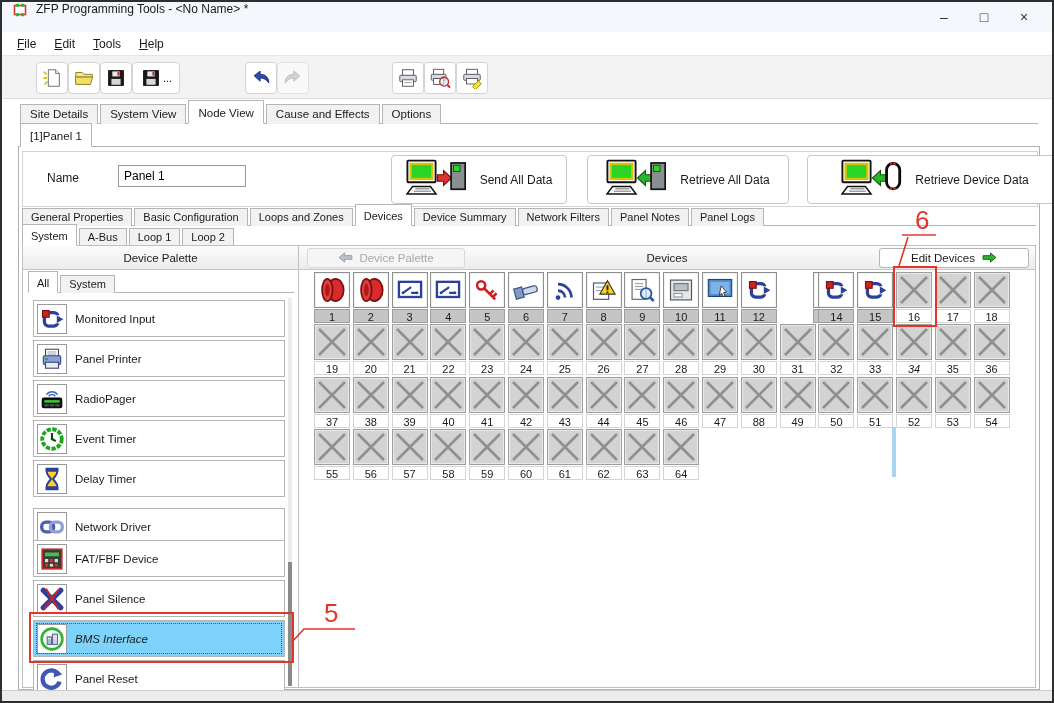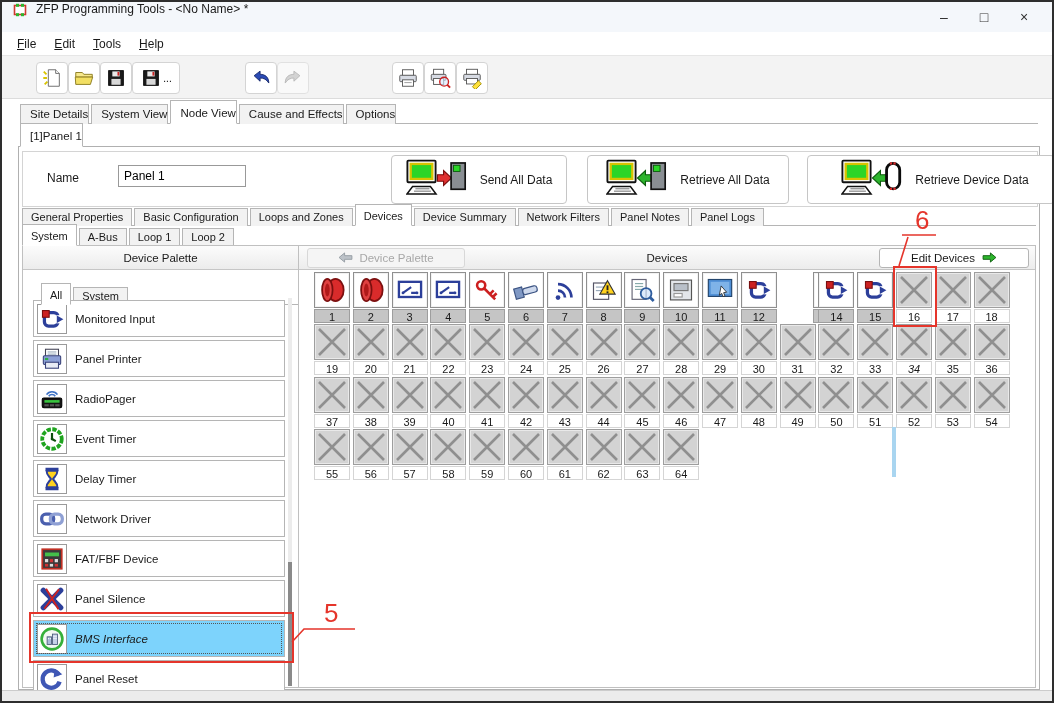--- a/index.html
+++ b/index.html
@@ -13,21 +13,21 @@
   
   .menubar{position:absolute;left:0;top:30px;width:100%;height:24px;background:#fff;border-bottom:1px solid #e6e6e6;display:flex;align-items:center;padding-left:6px;box-sizing:border-box;}
   .menu-item{font-size:12px;color:#1a1a1a;padding:3px 9px;}
   
   .toolbar{position:absolute;left:0;top:54px;width:100%;height:42px;background:#f3f3f3;border-bottom:1px solid #dcdcdc;}
   .tbtn{position:absolute;top:6px;width:30px;height:30px;background:#fff;border:1px solid #d4d4d4;border-radius:4px;display:flex;align-items:center;justify-content:center;}
   .tbtn.wide{width:46px;}
   .tbtn.disabled{opacity:.55;}
   
   .tabrow{position:absolute;display:flex;align-items:flex-end;border-bottom:1px solid #b5b5b5;}
-  .tab{border:1px solid #b5b5b5;border-bottom:none;background:#f2f2f2;color:#1a1a1a;padding:3px 0 4px 9px;font-size:11.5px;margin-right:2px;position:relative;bottom:-1px;white-space:nowrap;}
+  .tab{border:1px solid #b5b5b5;border-bottom:none;background:#f2f2f2;color:#1a1a1a;padding:3px 9px 4px 9px;font-size:11.5px;margin-right:2px;position:relative;bottom:-1px;white-space:nowrap;}
   .tab.active{background:#fff;padding-top:6px;z-index:2;border-bottom:1px solid #fff;}
   .tabrow.small .tab{font-size:11px;padding:2px 8px 3px 8px;}
   .tabrow.small .tab.active{padding-top:5px;}
   
   .content{position:absolute;left:16px;top:144px;width:1022px;height:544px;border:1px solid #b0b0b0;background:#fff;box-sizing:border-box;}
   .namegroup{position:absolute;left:3px;top:4px;width:1014px;height:54px;border:1px solid #d4d4d4;}
   .nlabel{position:absolute;left:24px;top:19px;font-size:12px;color:#1a1a1a;}
   .nfield{position:absolute;left:95px;top:13px;width:128px;height:22px;border:1px solid #999;font-size:12px;font-family:"Liberation Sans",sans-serif;padding:1px 5px;box-sizing:border-box;}
   .action-btn{position:absolute;top:3px;height:47px;background:#fff;border:1px solid #c6c6c6;border-radius:4px;display:flex;align-items:center;justify-content:center;gap:12px;font-size:12px;color:#1a1a1a;}
   
@@ -244,21 +244,21 @@
         <div class="tab active">System</div>
         <div class="tab">A-Bus</div>
         <div class="tab">Loop 1</div>
         <div class="tab">Loop 2</div>
       </div>
 
     <div class="pane" style="left:3px;width:277px;">
       <div class="pane-header">
         <span>Device Palette</span>
       </div>
-      <div class="tabrow small" id="palettetabs" style="left:5px;top:36px;width:266px;height:22px;margin-left:13px;">
+      <div class="tabrow small" id="palettetabs" style="left:5px;top:24px;width:266px;height:22px;">
           <div class="tab active">All</div>
           <div class="tab">System</div>
         </div>
       <div id="palette-list">
           <div class="pal-item" style="top: 54px;">
             <span class="pal-icon">
               <svg viewBox="0 0 24 24" width="26" height="26">
                 <rect x="5" y="6" width="12.5" height="12.5" rx="3.8" fill="none" stroke="#2c3f9a" stroke-width="3"></rect>
                 <rect x="15.8" y="8.5" width="4" height="7.5" fill="#fff"></rect>
                 <rect x="3.2" y="4.2" width="6.2" height="6.2" fill="#cc2222" stroke="#7a1010"></rect>
@@ -306,21 +306,21 @@
           </div>
           <div class="pal-item" style="top: 214px;">
             <span class="pal-icon">
               <svg viewBox="0 0 24 24" width="26" height="26">
                 <path d="M6 3h12M6 21h12" stroke="#2c3f9a" stroke-width="2.6"></path>
                 <path d="M7 4.5h10c0 4-3 5.5-4 7.5 1 2 4 3.5 4 7.5H7c0-4 3-5.5 4-7.5-1-2-4-3.5-4-7.5z" fill="#ffd21f" stroke="#2c3f9a" stroke-width="1.8"></path>
               </svg>
             </span>
             <span class="pal-label">Delay Timer</span>
           </div>
-          <div class="pal-item" style="top: 254px;">
+          <div class="pal-item" style="top: 262px;">
             <span class="pal-icon">
               <svg viewBox="0 0 24 24" width="26" height="26">
                 <rect x="2.5" y="7.5" width="11" height="9" rx="3.8" fill="none" stroke="#4a5fae" stroke-width="3"></rect>
                 <rect x="10.5" y="7.5" width="11" height="9" rx="3.8" fill="none" stroke="#8fa0d4" stroke-width="3"></rect>
               </svg>
             </span>
             <span class="pal-label">Network Driver</span>
           </div>
           <div class="pal-item" style="top: 294px;">
             <span class="pal-icon">
@@ -815,21 +815,21 @@
               </svg>
             </div>
             <div class="celllabel">47</div>
           </div>
           <div class="cell" style="left: 441.8px; top: 130.6px;">
             <div class="cellicon empty">
               <svg viewBox="0 0 34 34" width="34" height="34">
                 <path d="M4 4l26 26M30 4L4 30" stroke="#8f8f8f" stroke-width="2.6"></path>
               </svg>
             </div>
-            <div class="celllabel">48</div>
+            <div class="celllabel">88</div>
           </div>
           <div class="cell" style="left: 480.6px; top: 130.6px;">
             <div class="cellicon empty">
               <svg viewBox="0 0 34 34" width="34" height="34">
                 <path d="M4 4l26 26M30 4L4 30" stroke="#8f8f8f" stroke-width="2.6"></path>
               </svg>
             </div>
             <div class="celllabel">49</div>
           </div>
           <div class="cell" style="left: 519.4px; top: 130.6px;">

